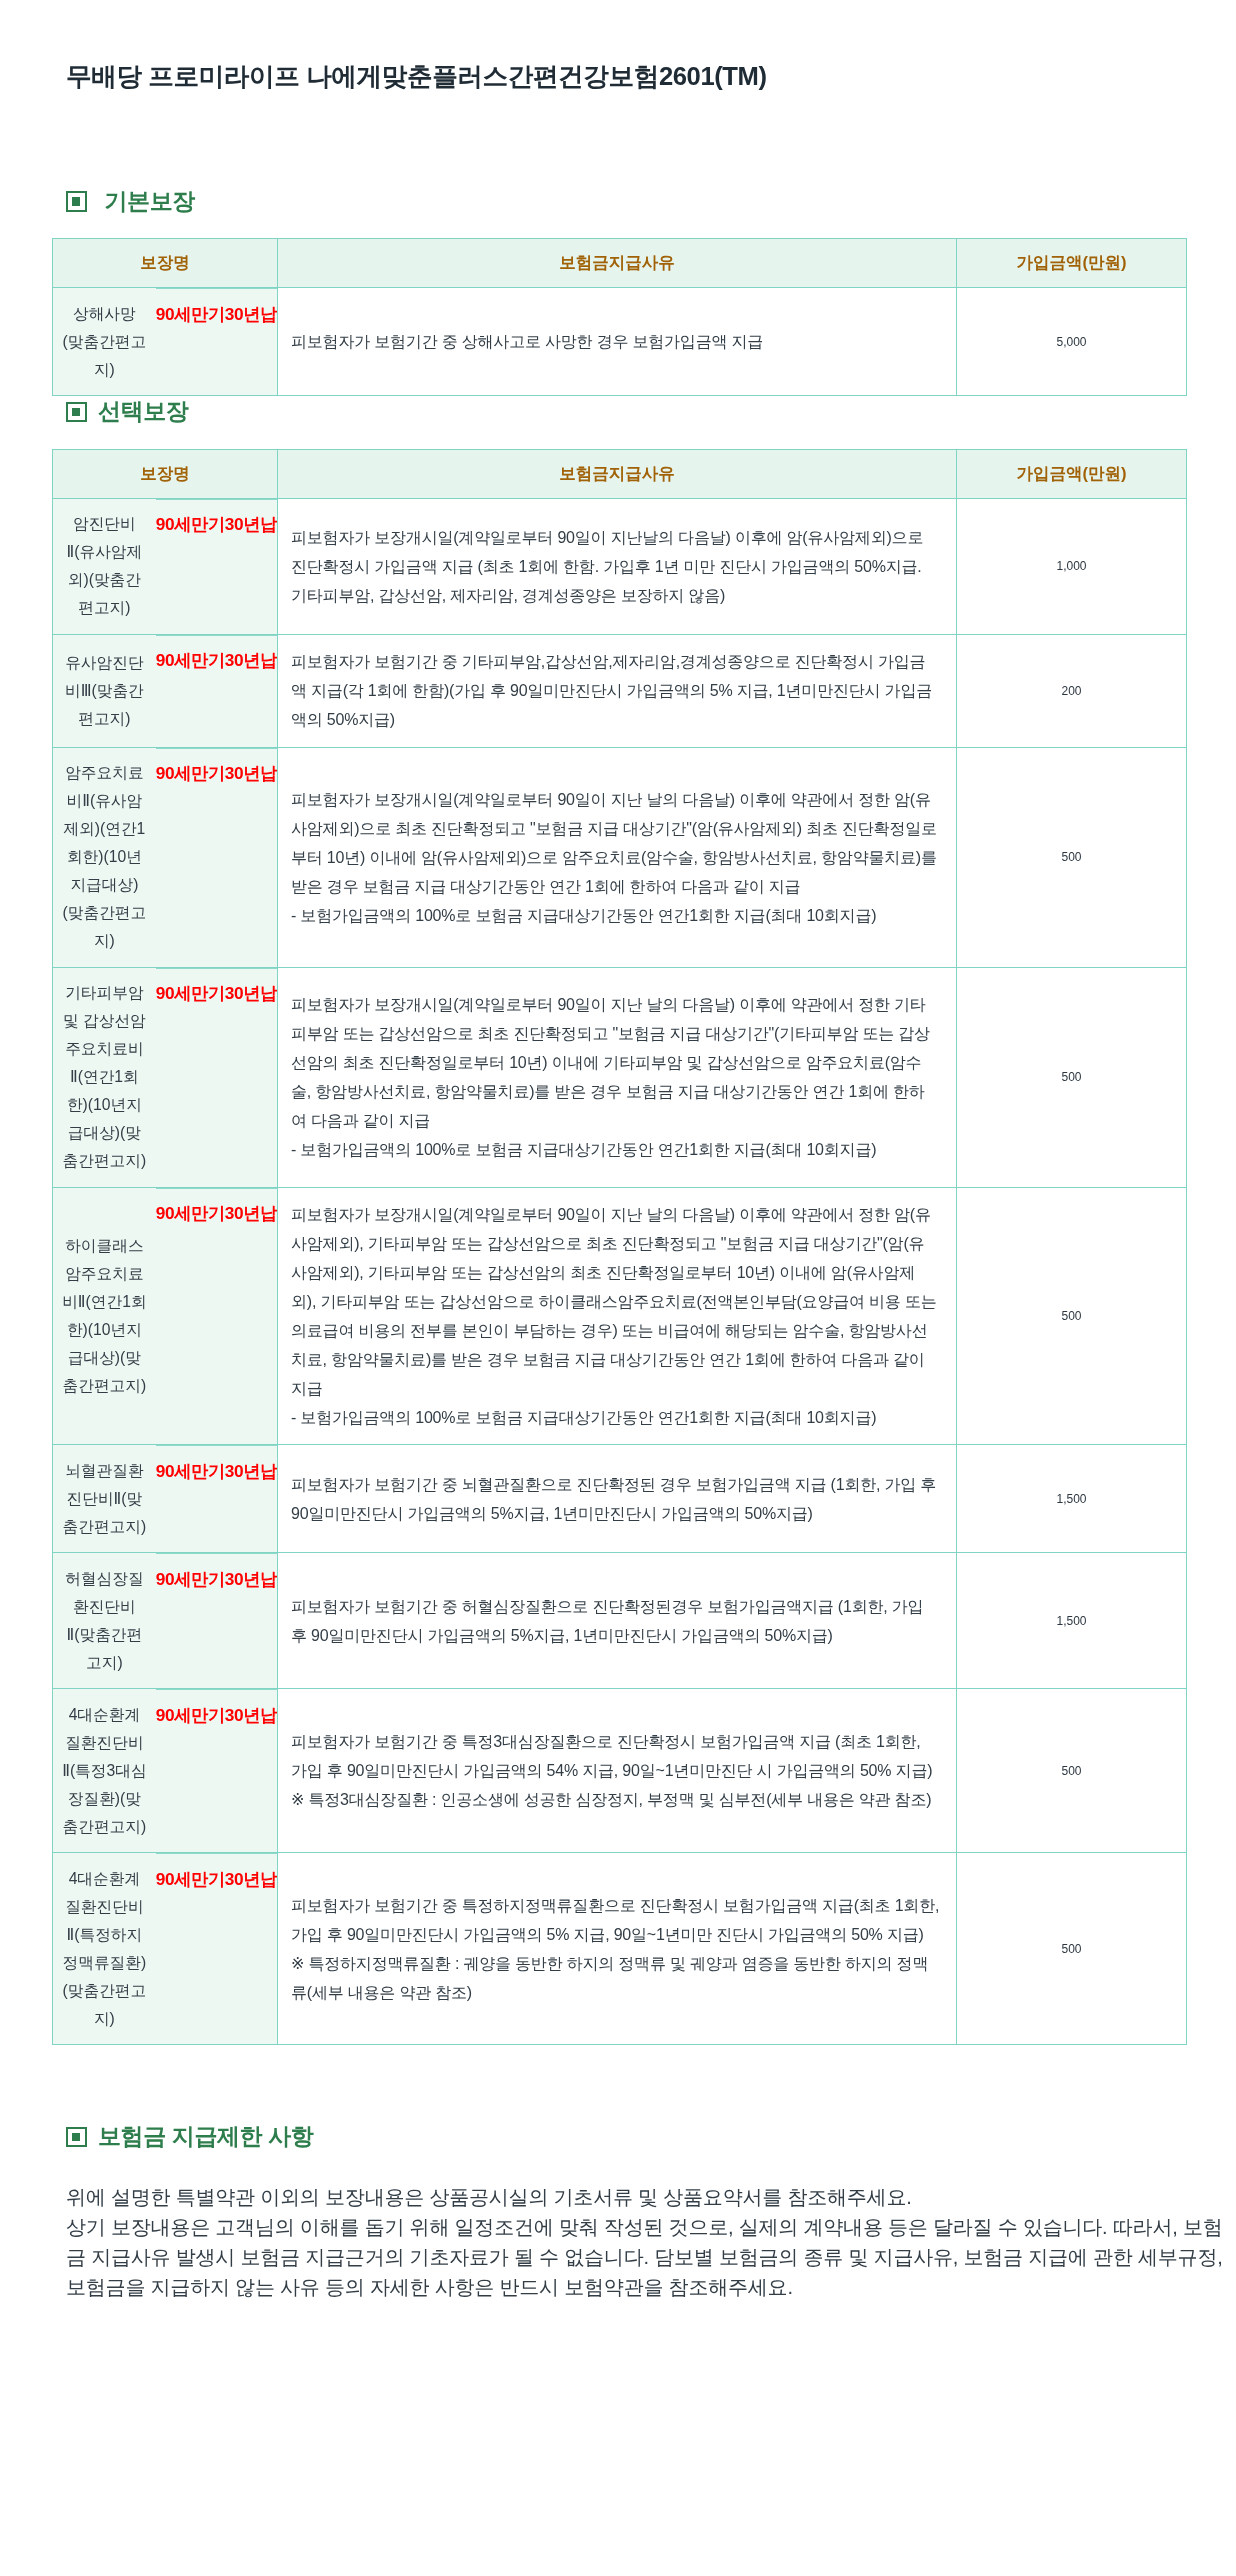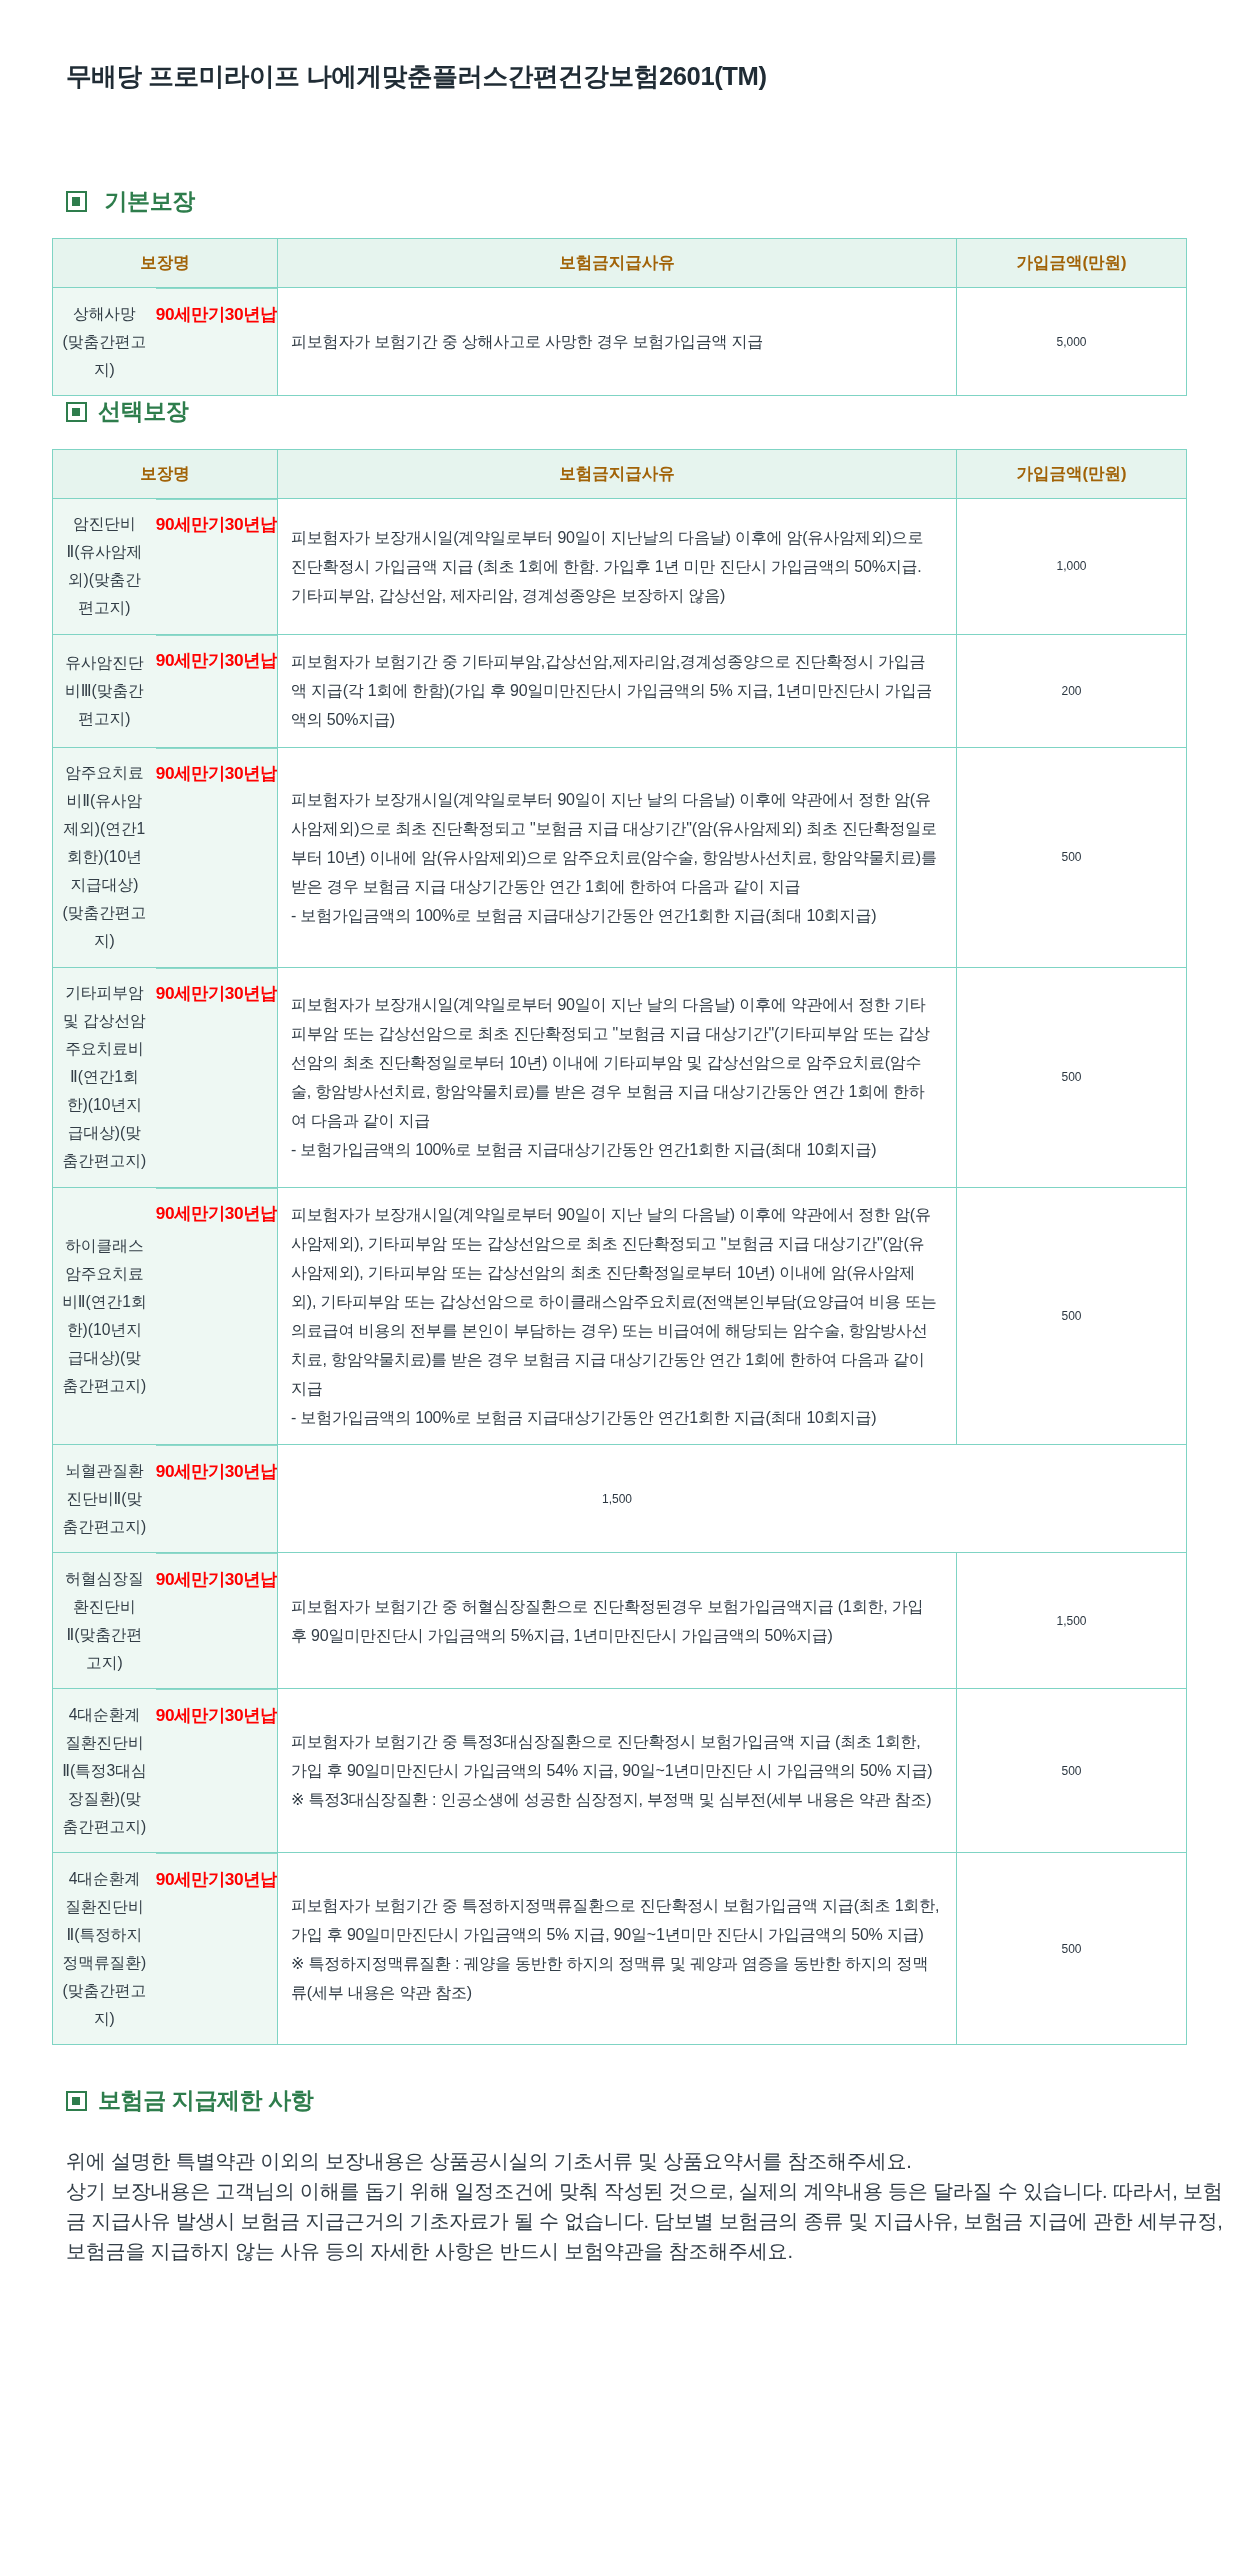--- a/index.html
+++ b/index.html
@@ -36,21 +36,21 @@
     justify-content: center;
     flex: 0 0 auto;
   }
   .section-heading .bullet .bullet-inner {
     width: 8.2px;
     height: 8.2px;
     background: #2e7d4c;
   }
   .hdg-basic    { margin-top: 92px; gap: 18px; }
   .hdg-optional { }
-  .hdg-limits   { margin-top: 40px; }
+  .hdg-limits   { margin-top: 76px; }
 
   .coverage-table {
     width: 1135px;
     margin-left: 52px;
     margin-top: 21.4px;
     border: 1.6px solid #7fd4c4;
     box-sizing: border-box;
   }
   .thead {
     display: grid;
@@ -226,20 +226,21 @@
     <div class="reason-cell">피보험자가 보장개시일(계약일로부터 90일이 지난 날의 다음날) 이후에 약관에서 정한 암(유사암제외), 기타피부암 또는 갑상선암으로 최초 진단확정되고 "보험금 지급 대상기간"(암(유사암제외), 기타피부암 또는 갑상선암의 최초 진단확정일로부터 10년) 이내에 암(유사암제외), 기타피부암 또는 갑상선암으로 하이클래스암주요치료(전액본인부담(요양급여 비용 또는 의료급여 비용의 전부를 본인이 부담하는 경우) 또는 비급여에 해당되는 암수술, 항암방사선치료, 항암약물치료)를 받은 경우 보험금 지급 대상기간동안 연간 1회에 한하여 다음과 같이 지급
 - 보험가입금액의 100%로 보험금 지급대상기간동안 연간1회한 지급(최대 10회지급)</div>
     <div class="amount-cell">500</div>
   </div>
 
   <div class="trow">
     <div class="name-col">
       <div class="name-cell">뇌혈관질환진단비Ⅱ(맞춤간편고지)</div>
       <div class="period-cell">90세만기30년납</div>
     </div>
+    <div class="reason-cell">피보험자가 보험기간 중 뇌혈관질환으로 진단확정된 경우 보험가입금액 지급 (1회한, 가입 후 90일미만진단시 가입금액의 5%지급, 1년미만진단시 가입금액의 50%지급)</div>
     <div class="amount-cell">1,500</div>
   </div>
 
   <div class="trow">
     <div class="name-col">
       <div class="name-cell">허혈심장질환진단비Ⅱ(맞춤간편고지)</div>
       <div class="period-cell">90세만기30년납</div>
     </div>
     <div class="reason-cell">피보험자가 보험기간 중 허혈심장질환으로 진단확정된경우 보험가입금액지급 (1회한, 가입 후 90일미만진단시 가입금액의 5%지급, 1년미만진단시 가입금액의 50%지급)</div>
     <div class="amount-cell">1,500</div>

